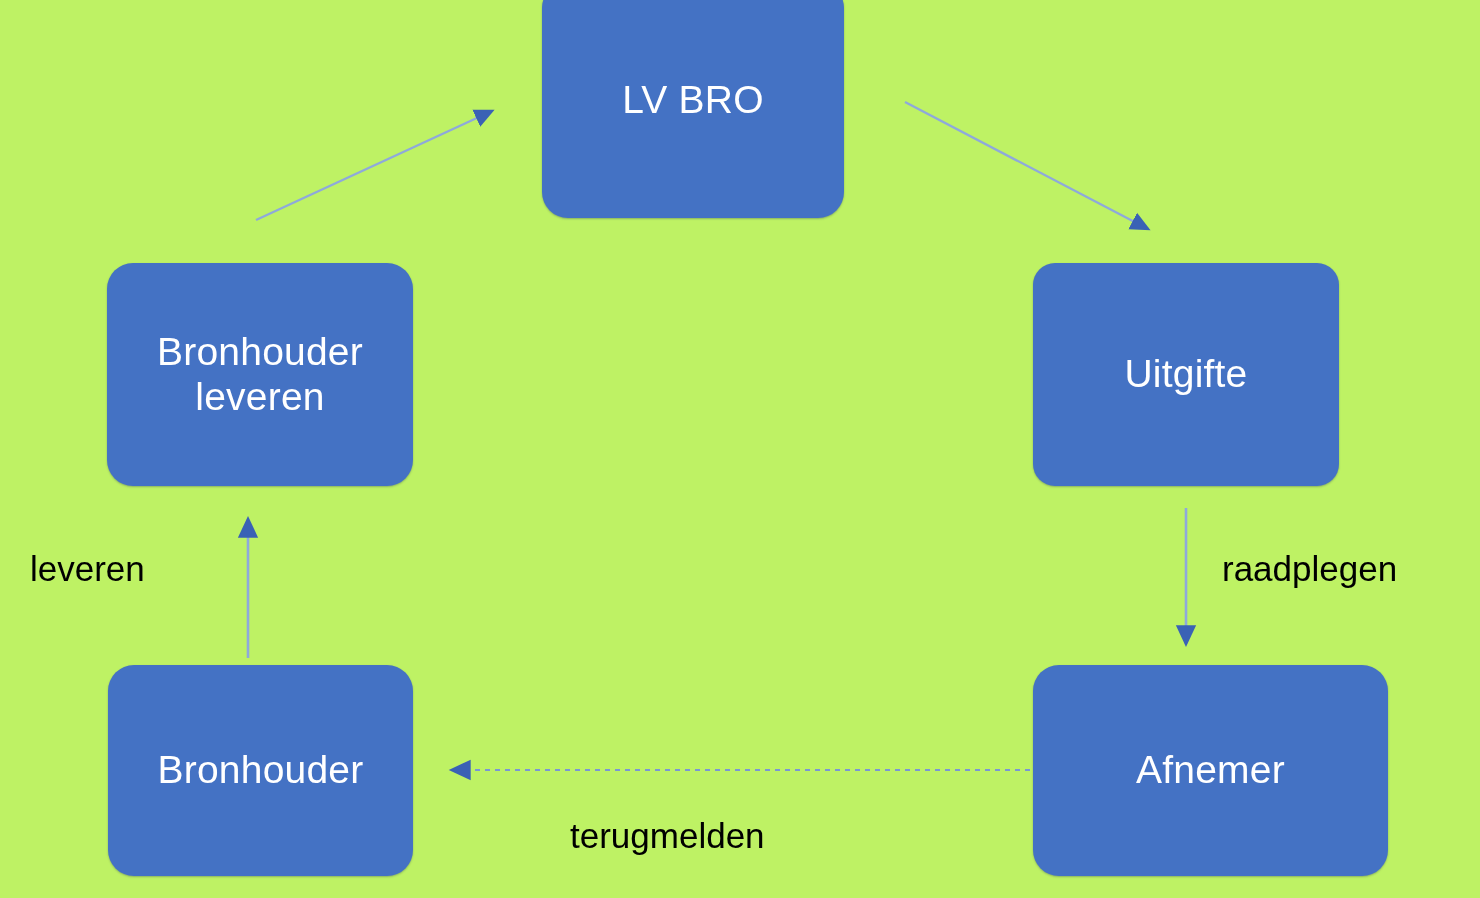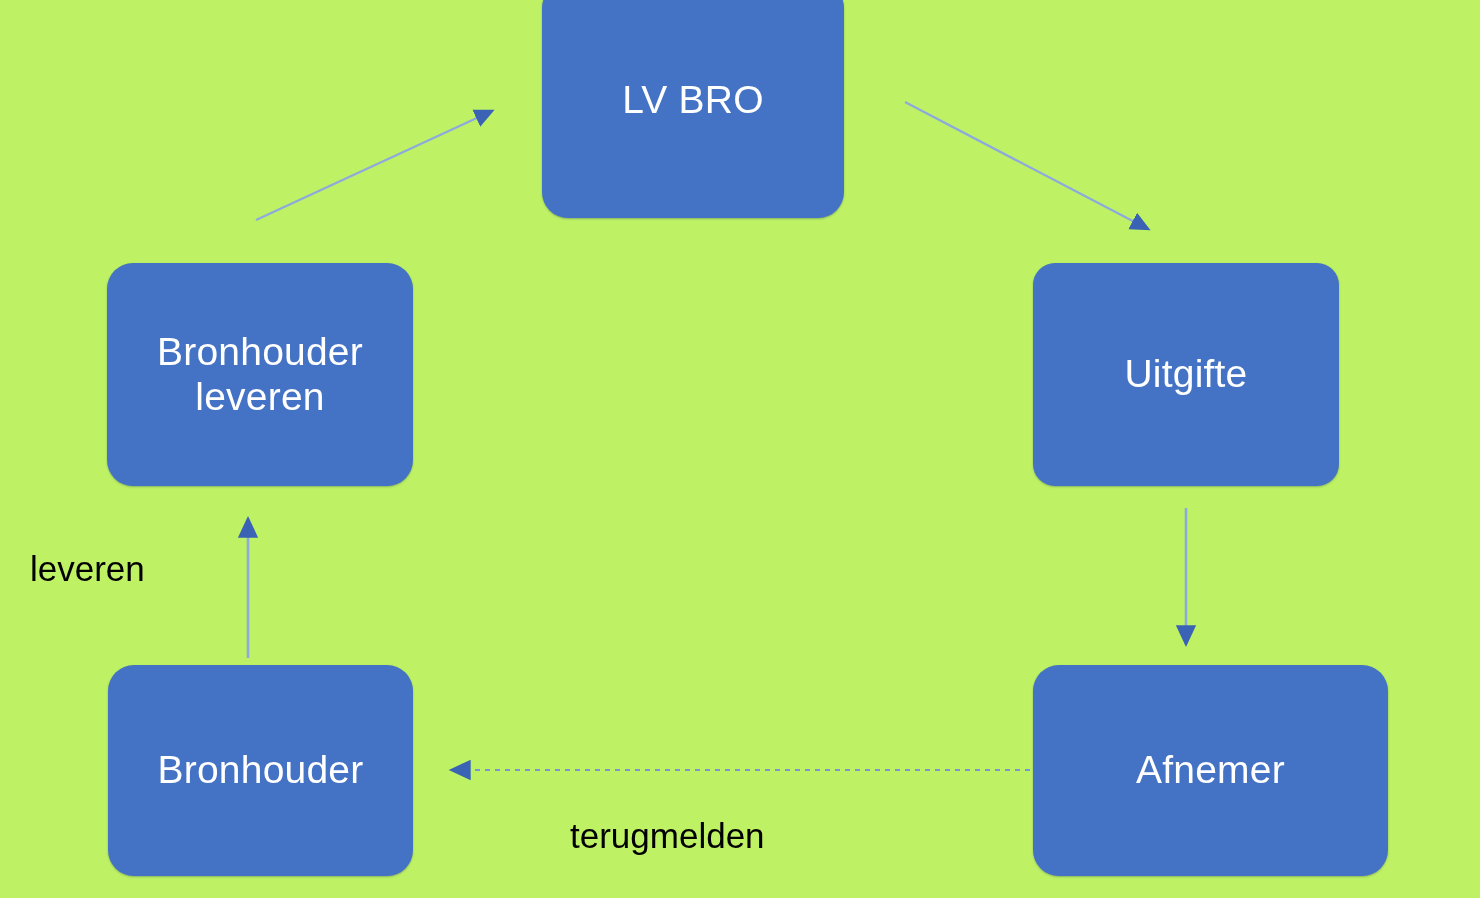--- a/index.html
+++ b/index.html
@@ -122,15 +122,16 @@
 
   <div class="node" id="node-bronhouder">
     <span class="line">Bronhouder</span>
   </div>
 
   <div class="node" id="node-afnemer">
     <span class="line">Afnemer</span>
   </div>
 
   <div class="edge-label" id="label-leveren">leveren</div>
+  <div class="edge-label" id="label-raadplegen">raadplegen</div>
   <div class="edge-label" id="label-terugmelden">terugmelden</div>
 
 </div>
 
 </body></html>

